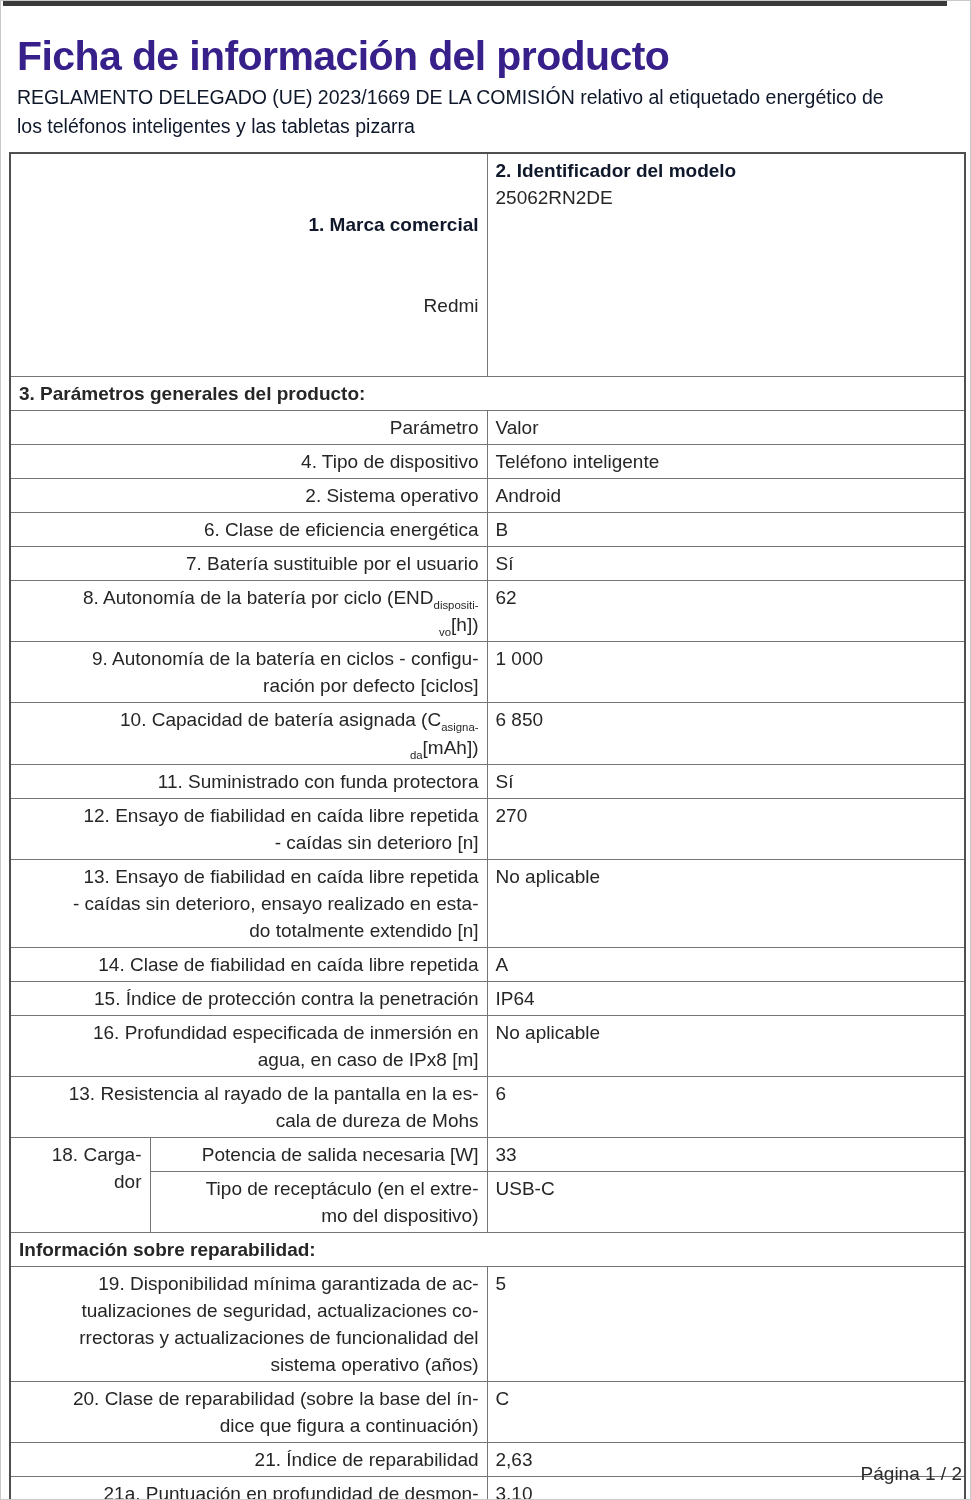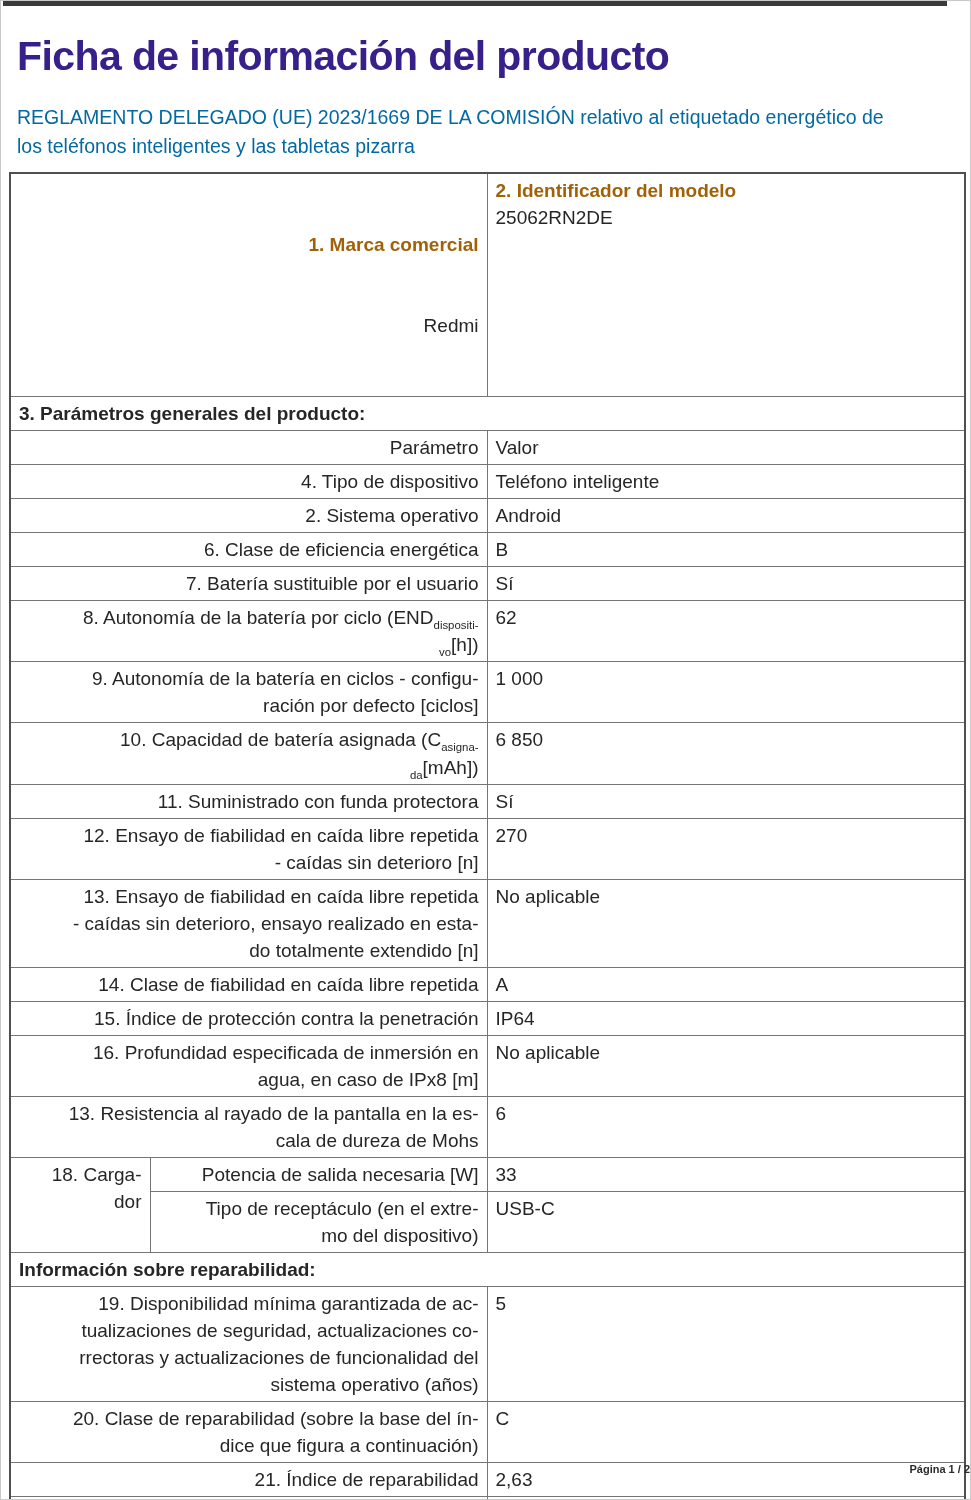--- a/index.html
+++ b/index.html
@@ -23,25 +23,25 @@
   .header { padding: 13px 16px 0 16px; }
   .title {
     font-size: 41px;
     font-weight: bold;
     letter-spacing: -0.6px;
     line-height: 1.12;
     color: var(--title, #37208a);
     margin-top: 20px;
   }
   .subtitle {
-    margin-top: 23px;
+    margin-top: 3px;
     width: 942px;
     font-size: 19.5px;
     line-height: 29px;
-    color: #0369a1;
+    color: #0f172a;
     white-space: pre-wrap;
   }
   table.info {
     border-collapse: collapse;
     table-layout: fixed;
     width: 955px;
     margin: 11px 0 0 8px;
     border: 2px solid #4f4f4f;
   }
   table.info td {
@@ -49,29 +49,28 @@
     vertical-align: top;
     font-size: 19px;
     line-height: 27px;
     padding: 3px 8px;
     color: #262626;
   }
   td.lbl { white-space: pre-wrap; padding: 3px 6px 3px 8px; text-align: right; }
   td.val { padding: 3px 8px 3px 12px; }
   td.sec { font-weight: bold; color: #1f1f1f; }
   td.indent { text-indent: 26px; }
-  .b { font-weight: bold; color: #a16207; }
+  .b { font-weight: bold; color: #0f172a; }
   sub { font-size: 0.6em; line-height: 1; }
   #footer {
     position: absolute;
     top: 1462px;
-    right: 0;
-    font-size: 11px;
+    right: 8px;
+    font-size: 19px;
     color: #2b2b2b;
-    font-weight: bold;
   }
 </style>
 </head>
 <body>
 
 <div id="page">
   <div id="topbar"></div>
 
   <div class="header">
     <div class="title">Ficha de información del producto</div>

